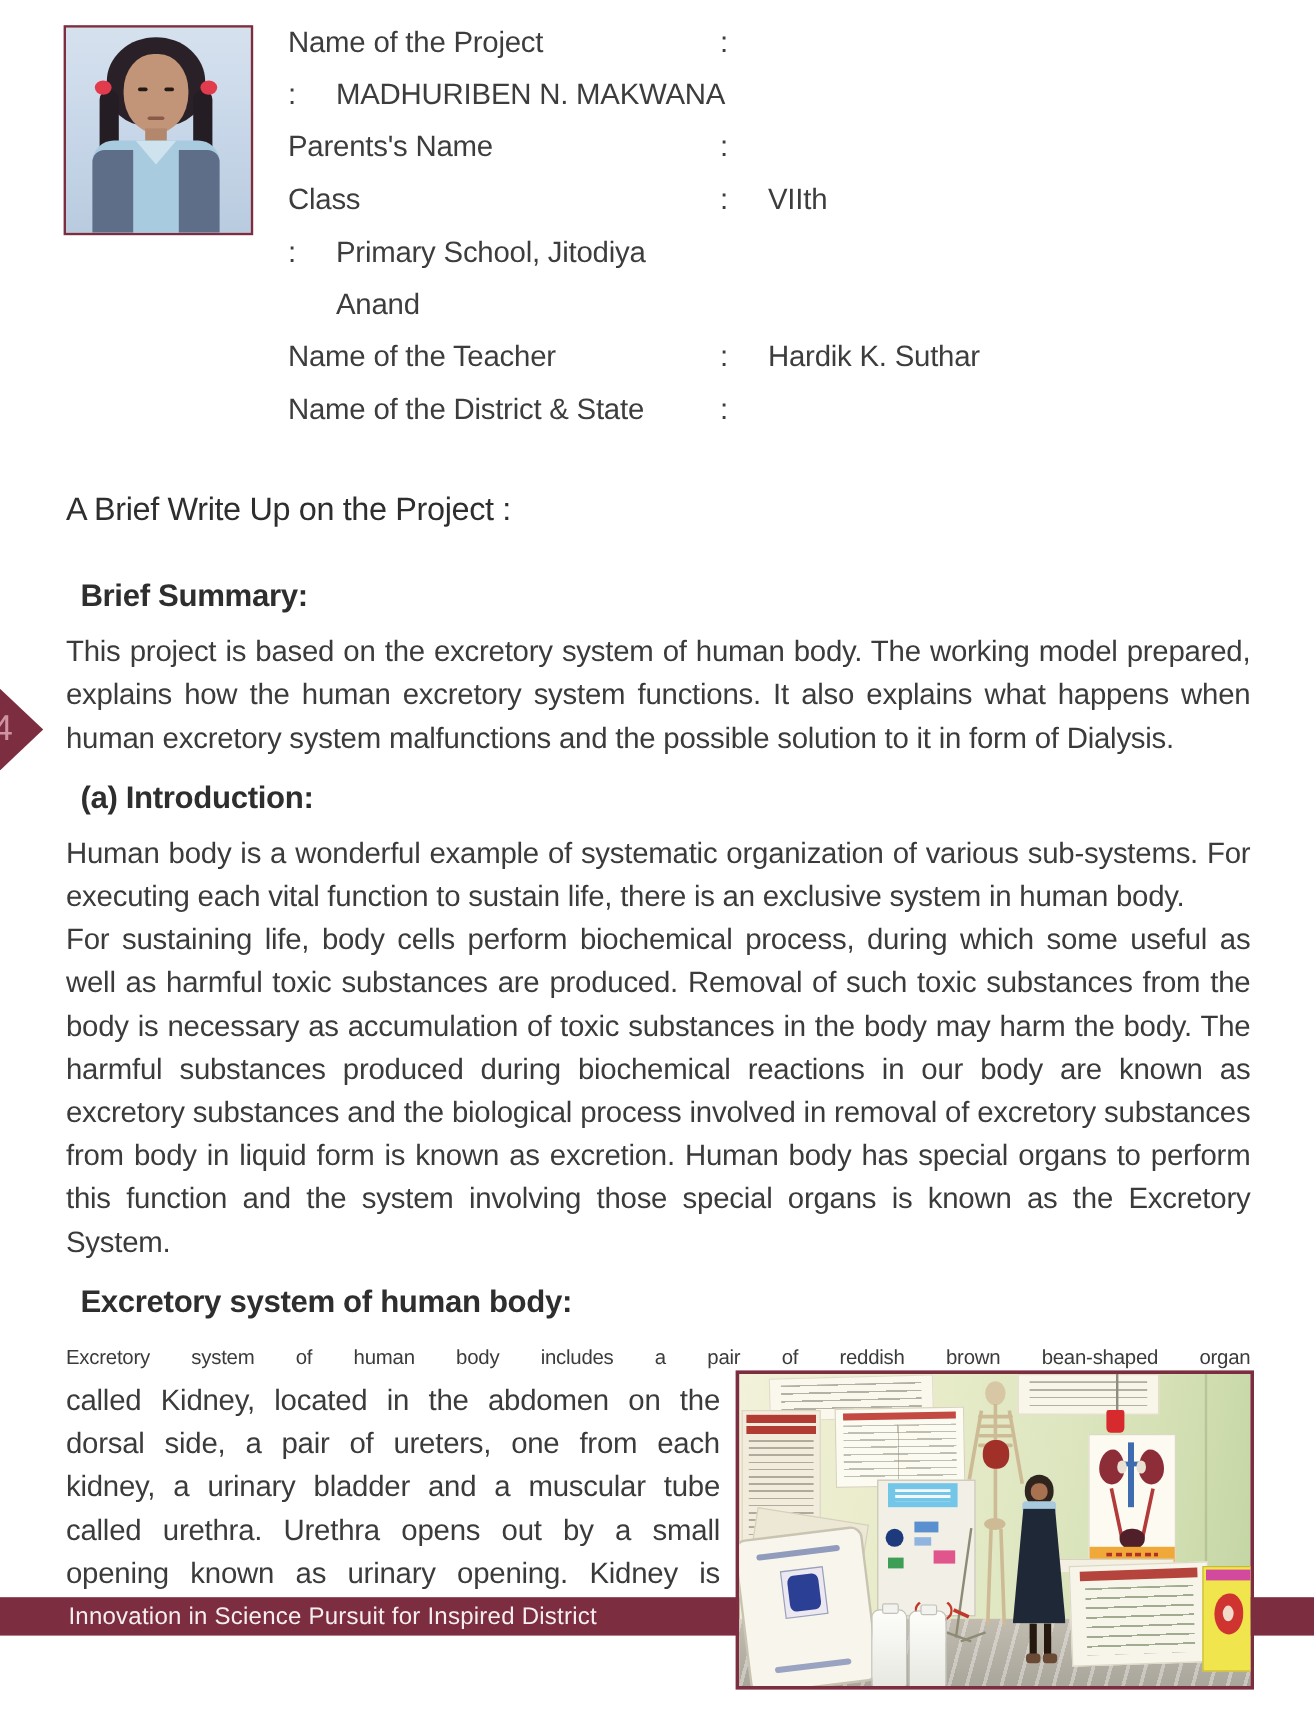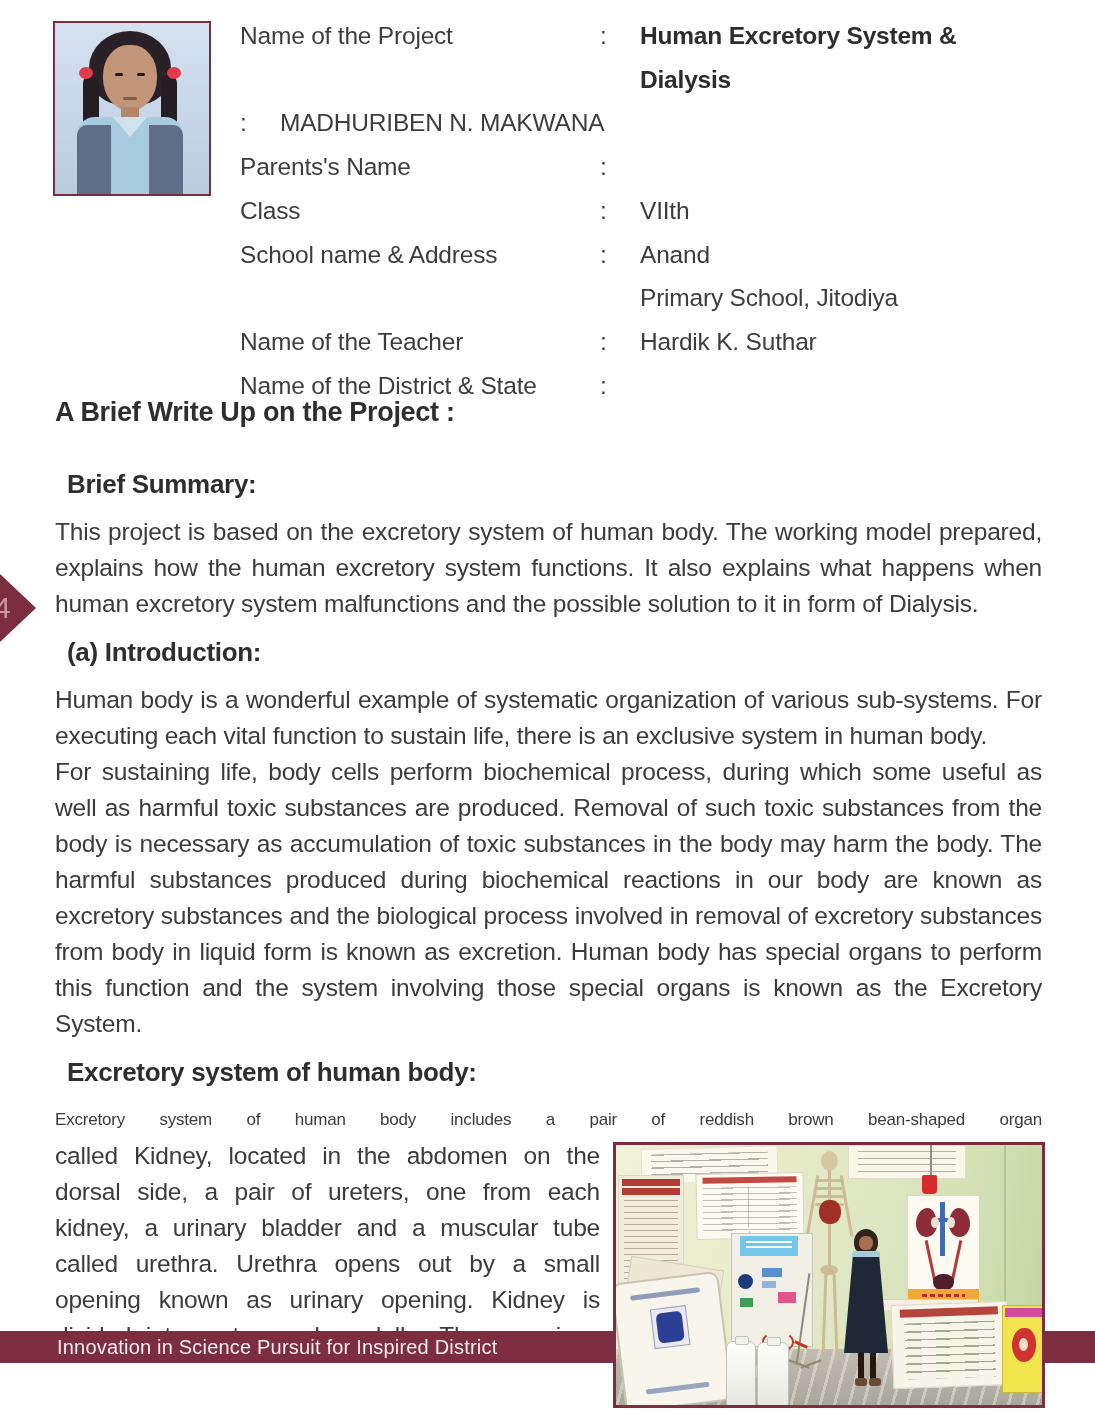--- a/index.html
+++ b/index.html
@@ -29,21 +29,21 @@
   .info{position:absolute;left:240px;top:14px;width:810px;font-size:24.5px;letter-spacing:-0.2px;color:#3d3d3d;}
   .irow{display:flex;line-height:43.7px;}
   .ilabel{width:360px;flex:none;}
   .icolon{width:40px;flex:none;}
   .ivalue{flex:1;}
   .ivalue.bold{font-weight:bold;color:#2d2d2d;}
   .ivalue span{display:block;}
 
   
   .writeup{position:absolute;left:55px;top:394px;width:987px;}
-  .wu-title{font-size:27px;font-weight:bold;color:#2e2e2e;line-height:36px;margin:0 0 36px 0;letter-spacing:-0.3px;}
+  .wu-title{font-size:27px;font-weight:normal;color:#2e2e2e;line-height:36px;margin:12px 0 36px 0;letter-spacing:-0.3px;}
   .wu-h{font-size:26px;font-weight:bold;color:#2e2e2e;line-height:36px;margin:12px;letter-spacing:-0.3px;}
   .wu-p{font-size:24.5px;line-height:36px;margin:0;text-align:justify;text-justify:inter-word;letter-spacing:-0.2px;}
   .wu-line1{font-size:17px;line-height:36px;text-align:justify;text-align-last:justify;letter-spacing:-0.2px;}
   .wu-narrow{width:545px;font-size:24.5px;line-height:36px;text-align:justify;text-align-last:justify;letter-spacing:-0.2px;}
 
   
   .page-arrow{position:absolute;left:0;top:574px;width:36px;height:68px;background:#7c2d3f;
               clip-path:polygon(0 0,100% 50%,0 100%);}
   .page-arrow span{position:absolute;left:-6px;top:17px;font-size:30px;color:#cf93a3;}
 
@@ -168,42 +168,40 @@
     <div class="pt pt-shirt"></div>
     <div class="pt pt-collar"></div>
     <div class="pt pt-vest-l"></div>
     <div class="pt pt-vest-r"></div>
   </div>
 
   <div class="info">
     <div class="irow">
       <span class="ilabel">Name of the Project</span>
       <span class="icolon">:</span>
-      <span class="ivalue bold">Human Excretory System &amp; Dialysis</span>
     </div>
     <div class="irow">
       <span class="icolon">:</span>
       <span class="ivalue">MADHURIBEN N. MAKWANA</span>
     </div>
     <div class="irow">
       <span class="ilabel">Parents's Name</span>
       <span class="icolon">:</span>
       <span class="ivalue"></span>
     </div>
     <div class="irow">
       <span class="ilabel">Class</span>
       <span class="icolon">:</span>
       <span class="ivalue">VIIth</span>
     </div>
     <div class="irow">
-      <span class="ilabel">School name &amp; Address</span>
       <span class="icolon">:</span>
       <span class="ivalue">
+        <span>Primary School, Jitodiya</span>
         <span>Anand</span>
-        <span>Primary School, Jitodiya</span>
       </span>
     </div>
     <div class="irow">
       <span class="ilabel">Name of the Teacher</span>
       <span class="icolon">:</span>
       <span class="ivalue">Hardik K. Suthar</span>
     </div>
     <div class="irow">
       <span class="ilabel">Name of the District &amp; State</span>
       <span class="icolon">:</span>

